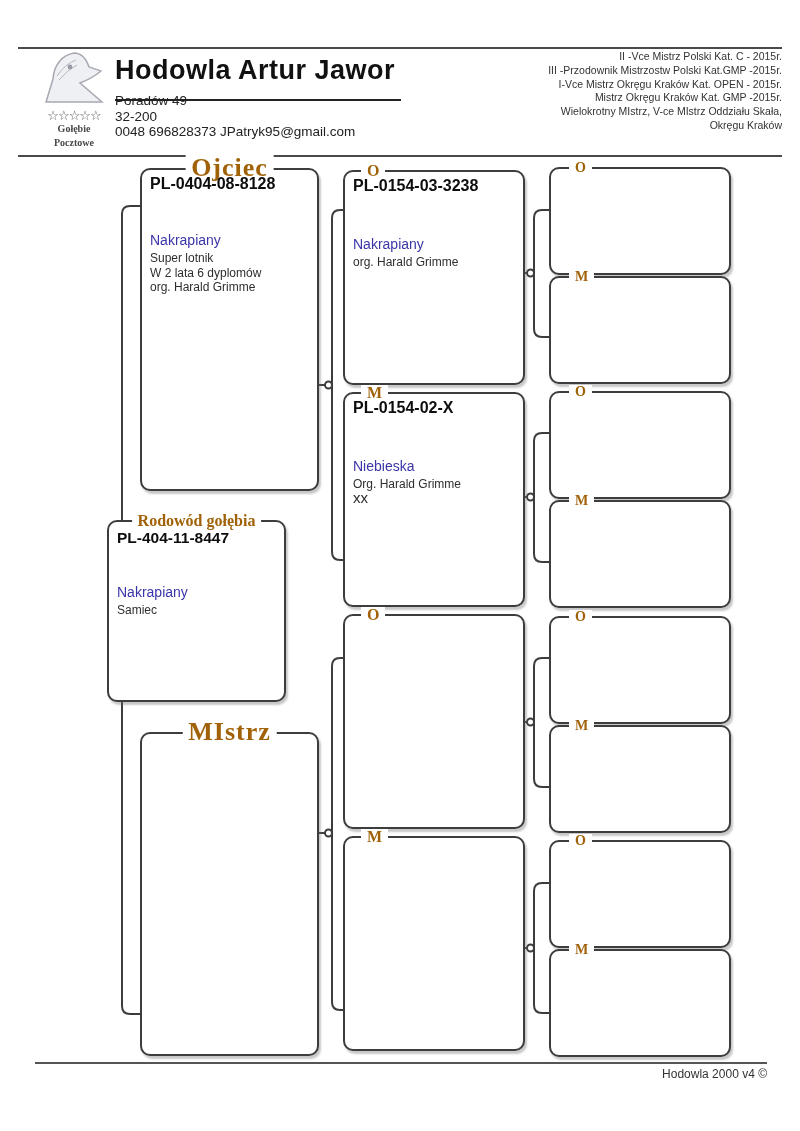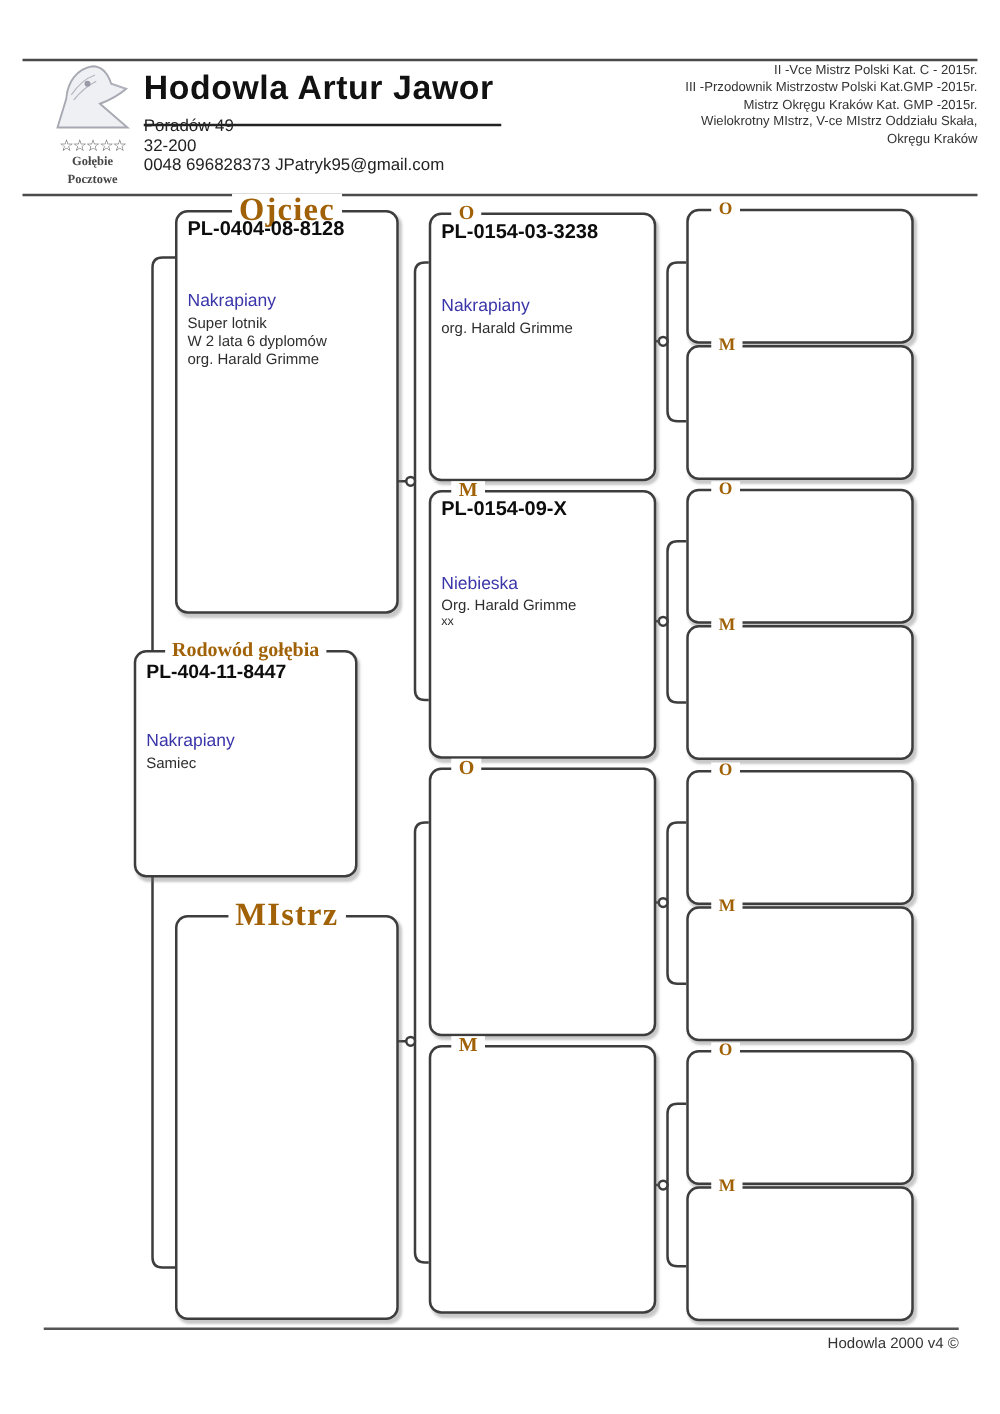--- a/index.html
+++ b/index.html
@@ -20,21 +20,21 @@
         box-shadow:2px 3px 2px rgba(110,110,110,0.38);}
   .box-label{position:absolute;background:#fff;font-family:"Liberation Serif",serif;
              font-weight:bold;color:#a16207;white-space:nowrap;padding:0 6px;line-height:1;}
   .lbl-big{font-size:26px;top:-15px;left:50%;transform:translateX(-50%);letter-spacing:1px;}
   .lbl-md{font-size:16px;top:-9px;left:50%;transform:translateX(-50%);}
   .lbl-om3{font-size:16px;top:-9px;left:16px;}
   .lbl-om4{font-size:14px;top:-8px;left:18px;}
   .ring{position:absolute;top:5px;left:8px;font-size:16px;font-weight:bold;color:#0d0d0d;white-space:nowrap;}
   .cname{position:absolute;top:62px;left:8px;font-size:14px;color:#3a35a8;white-space:nowrap;text-align:right;}
   .details{position:absolute;top:81px;left:8px;font-size:12px;line-height:14.5px;color:#2e2e2e;}
-  .details .small{font-size:10px;line-height:12px;}
+  .details .small{font-size:15px;line-height:12px;}
   #connectors{position:absolute;left:0;top:0;z-index:0;}
   .pbox{z-index:1;}
   
   #footer-text{position:absolute;top:1067px;right:33px;font-size:12px;color:#333;}
 </style>
 </head>
 <body>
 
 <div id="page">
 
@@ -55,20 +55,21 @@
   <div id="title">Hodowla Artur Jawor</div>
   <div id="address">
     <div>Poradów 49</div>
     <div>32-200</div>
     <div>0048 696828373 JPatryk95@gmail.com</div>
   </div>
 
   <div id="achv">
     <div>II -Vce Mistrz Polski Kat. C - 2015r.</div>
     <div>III -Przodownik Mistrzostw Polski Kat.GMP -2015r.</div>
+    <div>I-Vce Mistrz Okręgu Kraków Kat. OPEN - 2015r.</div>
     <div>Mistrz Okręgu Kraków Kat. GMP -2015r.</div>
     <div>Wielokrotny MIstrz, V-ce MIstrz  Oddziału Skała,</div>
     <div>Okręgu Kraków</div>
   </div>
 
   <svg id="connectors" width="800" height="1131" viewBox="0 0 800 1131">
     <g fill="none" stroke="#3d3d3d" stroke-width="2">
       <path d="M140,206 H130 Q122,206 122,214 V1006 Q122,1014 130,1014 H140"></path>
       <path d="M343,210 H340 Q332,210 332,218 V552 Q332,560 340,560 H343"></path>
       <path d="M315,385 H325"></path>
@@ -121,21 +122,21 @@
     <span class="box-label lbl-om3">O</span>
     <div class="ring">PL-0154-03-3238</div>
     <div class="cname" style="top:64px;">Nakrapiany</div>
     <div class="details" style="top:83px;">
       <div>org. Harald Grimme</div>
     </div>
   </div>
 
   <div class="pbox" style="left:343px;top:392px;width:178px;height:211px;">
     <span class="box-label lbl-om3">M</span>
-    <div class="ring">PL-0154-09-X</div>
+    <div class="ring">PL-0154-02-X</div>
     <div class="cname" style="top:64px;">Niebieska</div>
     <div class="details" style="top:83px;">
       <div>Org. Harald Grimme</div>
       <div class="small">xx</div>
     </div>
   </div>
 
   <div class="pbox" style="left:343px;top:614px;width:178px;height:211px;">
     <span class="box-label lbl-om3">O</span>
   </div>

